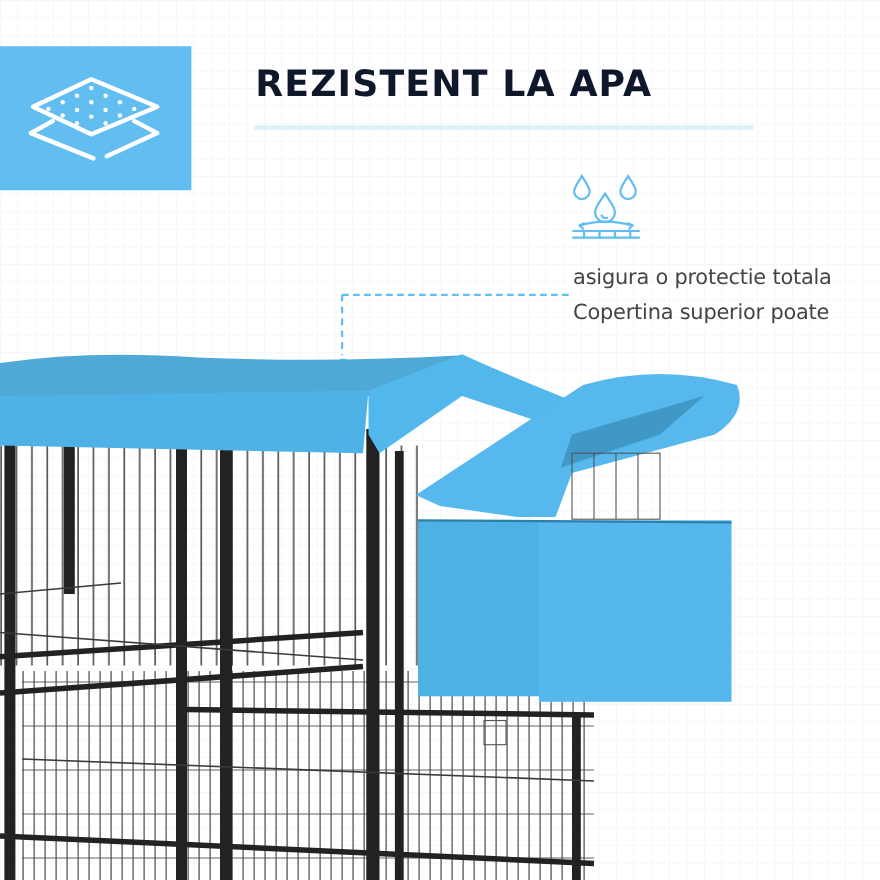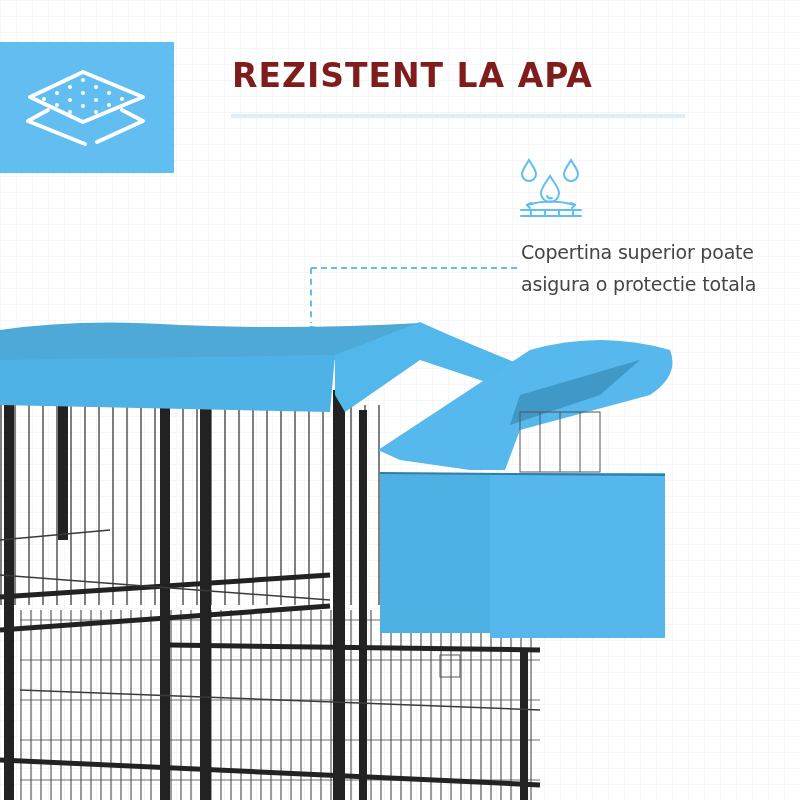--- a/index.html
+++ b/index.html
@@ -3,21 +3,21 @@
 <meta charset="utf-8">
 <style>
   html,body{margin:0;padding:0;}
   body{width:800px;height:800px;overflow:hidden;position:relative;background:#ffffff;
     font-family:"DejaVu Sans","Liberation Sans",sans-serif;}
   .grid-bg{position:absolute;inset:0;
     background-image:linear-gradient(#f3f5f7 1px,transparent 1px),linear-gradient(90deg,#f3f5f7 1px,transparent 1px);
     background-size:16px 16px;opacity:.8;}
   .icon-box{position:absolute;left:0;top:42px;width:174px;height:131px;background:#62bdf0;}
   .title{position:absolute;left:232px;top:56px;font-family:"DejaVu Sans",sans-serif;font-weight:bold;
-    font-size:33px;letter-spacing:1px;color:#7f1d1d;margin:0;line-height:40px;}
+    font-size:33px;letter-spacing:1px;color:#0f172a;margin:0;line-height:40px;}
   .title-rule{position:absolute;left:231px;top:114px;width:454px;height:4px;background:#ddeffb;}
   .drops-icon{position:absolute;left:519px;top:158px;width:64px;height:62px;}
   .desc{position:absolute;left:521px;top:236px;width:270px;font-family:"DejaVu Sans",sans-serif;
     font-size:19px;line-height:32px;color:#444;letter-spacing:-0.2px;}
   .desc div{white-space:nowrap;}
   .leader-h{position:absolute;left:311px;top:267px;width:206px;border-top:2px dashed #62bdf0;}
   .leader-v{position:absolute;left:310px;top:268px;height:60px;border-left:2px dashed #62bdf0;}
   .leader-dot{position:absolute;left:302px;top:323px;width:14px;height:14px;border-radius:50%;
     background:#62bdf0;border:3px solid #fff;}
   .product{position:absolute;left:0;top:300px;width:800px;height:500px;}
@@ -65,22 +65,22 @@
     <path d="M28 38 a4 4 0 0 0 5 2"></path>
     <path d="M8 47 Q31 40 56 47"></path>
     <path d="M8 47 l4 -2 M8 47 l3 3"></path>
     <path d="M56 47 l-4 -2 M56 47 l-3 3"></path>
     <path d="M2 52 H62 M2 58 H62"></path>
     <path d="M12 52 v6 M26 52 v6 M40 52 v6 M54 52 v6"></path>
   </g>
 </svg>
 
 <div class="desc">
+  <div>asigura o protectie totala</div>
   <div>Copertina superior poate</div>
-  <div>asigura o protectie totala</div>
 </div>
 
 <div class="leader-h"></div>
 <div class="leader-v"></div>
 <div class="leader-dot"></div>
 
 <svg class="product" viewBox="0 300 800 500">
   <defs>
     <pattern id="bars" width="14" height="10" patternUnits="userSpaceOnUse">
       <rect width="14" height="10" fill="none"></rect>

